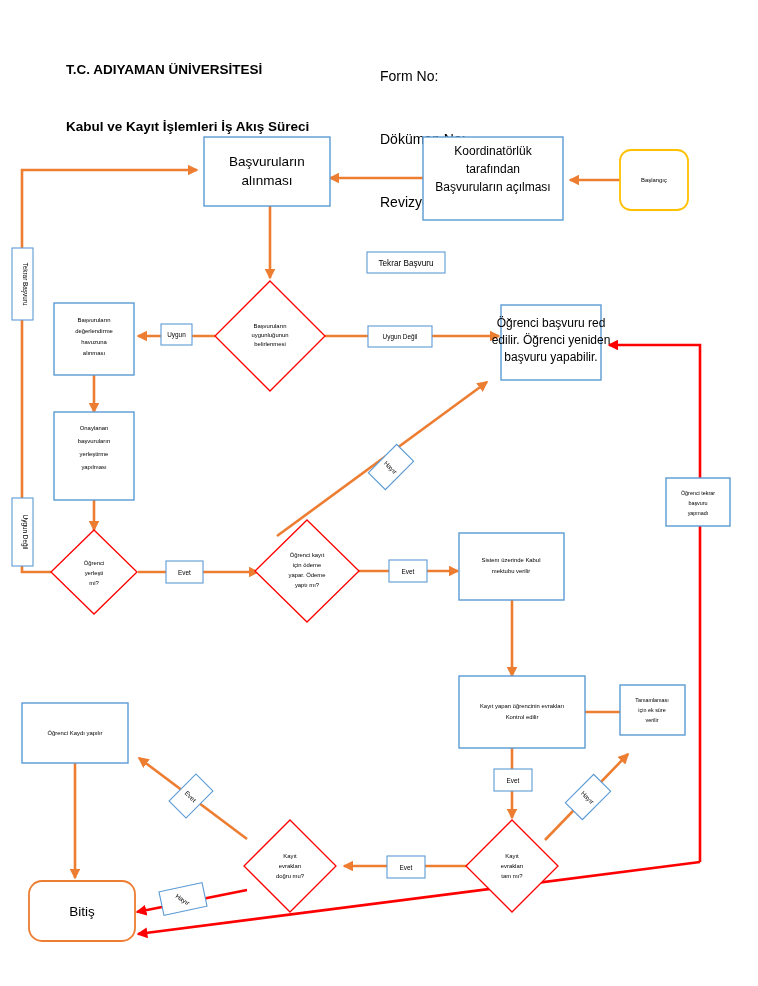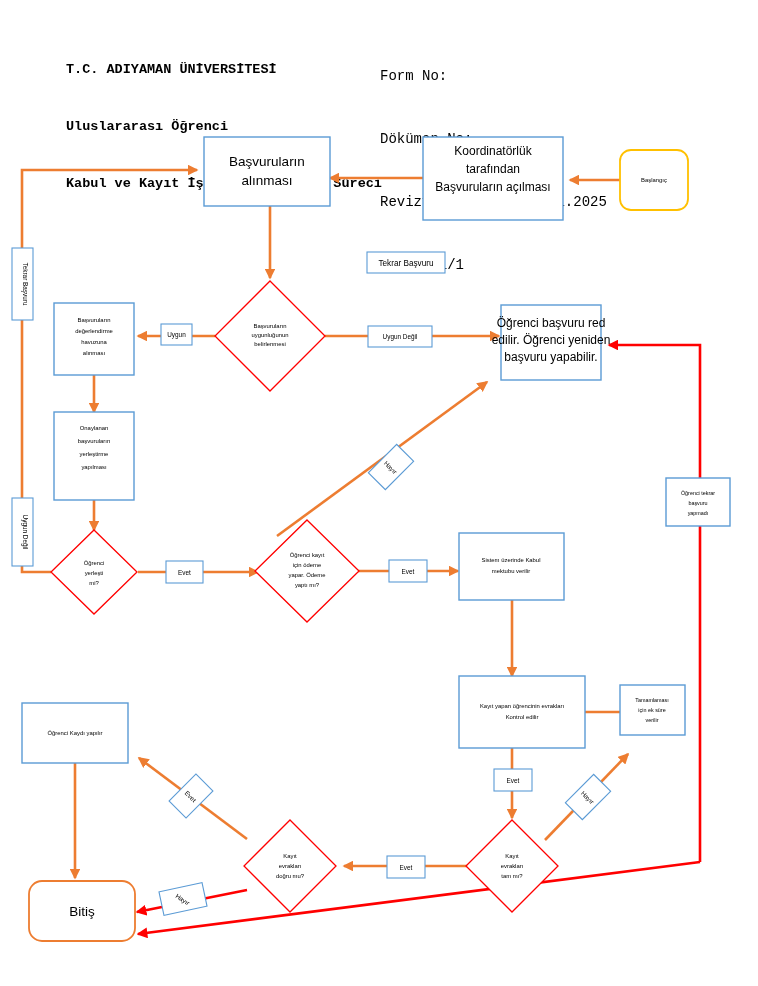--- a/index.html
+++ b/index.html
@@ -11,21 +11,21 @@
     width: 758px;
     height: 986px;
     font-family: "Liberation Sans", sans-serif;
     color: #000000;
     position: relative;
     overflow: hidden;
   }
   #header {
     position: absolute;
     left: 0; top: 0;
-    width: 662px; height: 125px; font-family: Liberation Mono, monospace;
+    width: 662px; height: 125px;
   }
   .hdr-title {
     position: absolute;
     left: 66px; top: 22px;
     font-size: 13.5px;
     font-weight: bold;
     line-height: 19px;
     white-space: pre;
   }
   .hdr-meta {
@@ -57,21 +57,20 @@
   .t-xs { font-size: 5.4px; }
   .t-lbl { font-size: 6.4px; }
   .t-tekrar { font-size: 8.2px; }
 </style>
 </head>
 <body>
 
 <div id="header">
   <div class="hdr-title">
     <span class="hdr-line">T.C. ADIYAMAN ÜNİVERSİTESİ</span>
-    <span class="hdr-line">Uluslararası Öğrenci</span>
     <span class="hdr-line">Kabul ve Kayıt İşlemleri İş Akış Süreci</span>
   </div>
   <div class="hdr-meta">
     <span class="hdr-line">Form No:</span>
     <span class="hdr-line">Döküman No:</span>
     <span class="hdr-line">Revizyon tarihi: 24.11.2025</span>
     <span class="hdr-line">Sayfa: 1/1</span>
   </div>
 </div>
 

